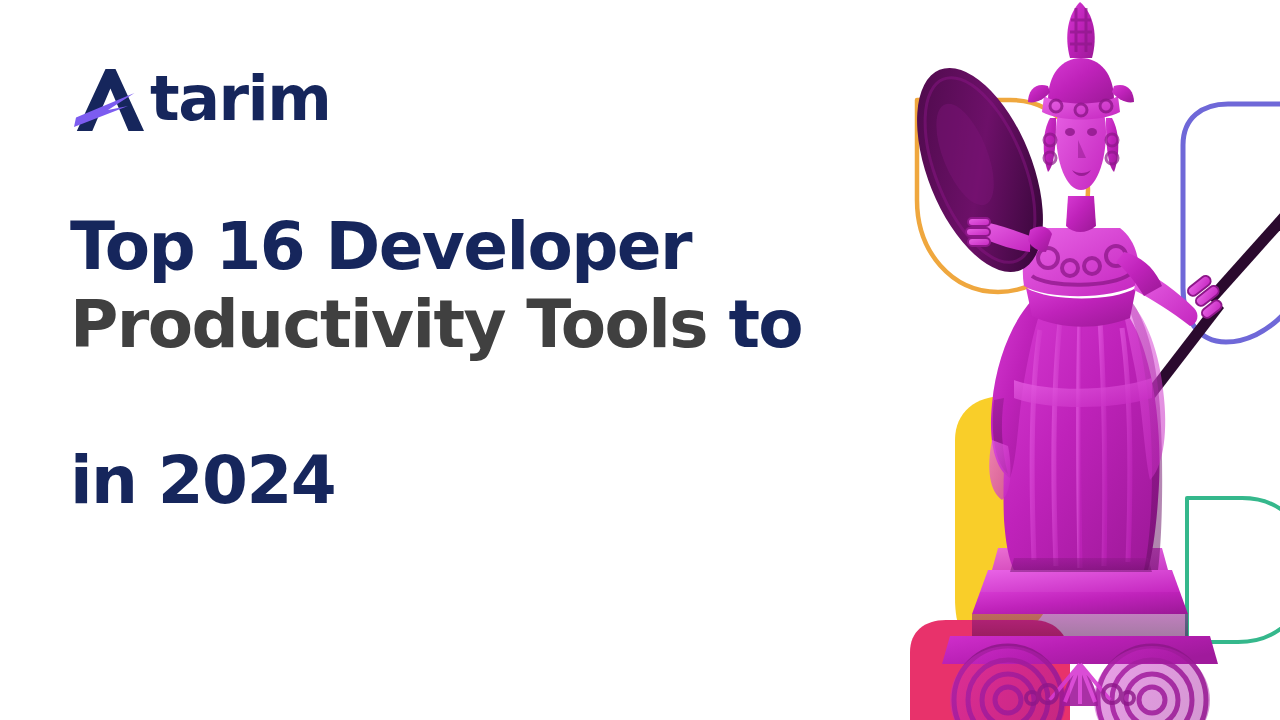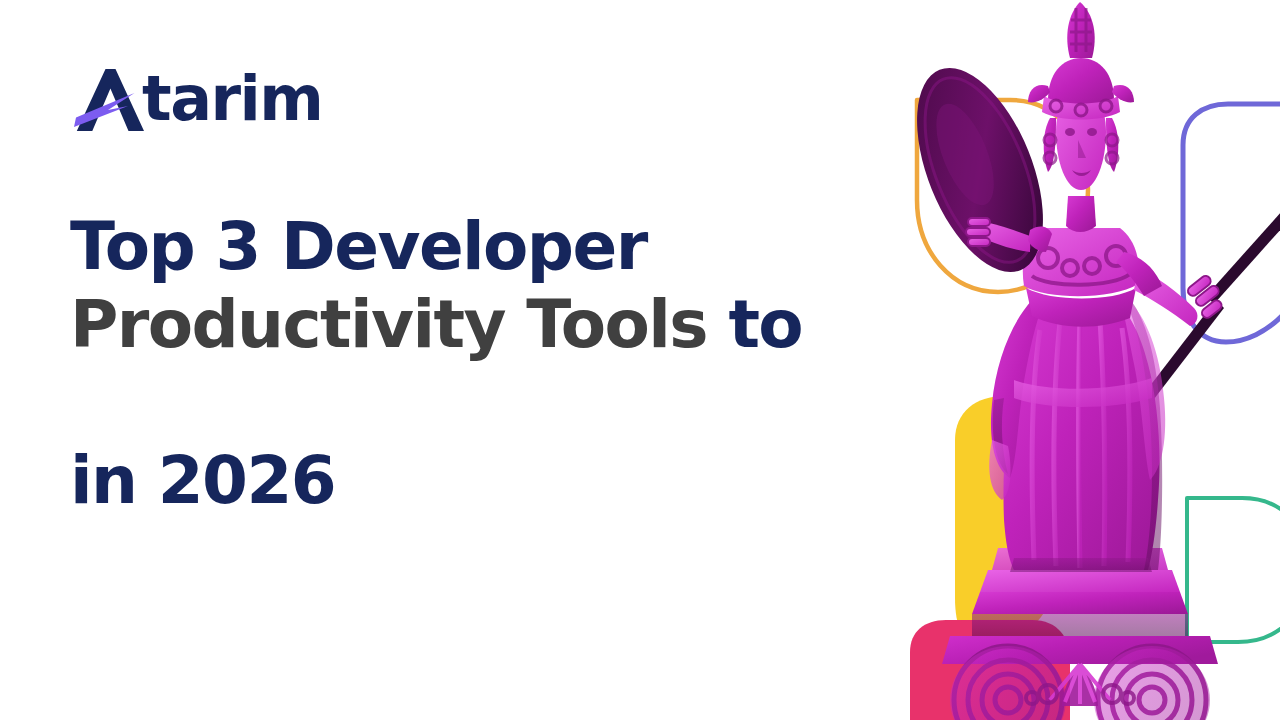--- a/index.html
+++ b/index.html
@@ -18,21 +18,21 @@
     background:#ffffff;
     overflow:hidden;
   }
 
   
   #logo {
     position:absolute;
     left:72px; top:68px;
     height:64px;
     display:flex; align-items:center;
-    gap:0px;
+    gap:8px;
   }
   #logo-mark {
     position:relative;
     width:76px; height:62px;
     flex:0 0 auto;
   }
   #logo-mark svg { display:block; width:76px; height:62px; }
 
   #logo-word {
     font-size:62px;
@@ -81,24 +81,24 @@
         <path d="M33.5 0 H43.5 L72 62 H56.5 L38.4 19.5 L20.3 62 H4.8 Z" fill="#16265c"></path>
 
         <path d="M4.0 48.5 L62.5 24.0 L36.0 41.0 L56.0 37.0 L2.0 58.0 Z" fill="#7c5cf0"></path>
       </svg>
     </span>
 
     <span id="logo-word">tarim</span>
   </div>
 
   <h1 id="headline">
-    <span>Top 3 Developer</span><br>
+    <span>Top 16 Developer</span><br>
     <span class="accent">Productivity Tools</span><span> to</span><br>
     <br>
-    <span>in 2026</span>
+    <span>in 2024</span>
   </h1>
 
   <div id="art">
     <svg viewBox="0 0 400 720" xmlns="http://www.w3.org/2000/svg" aria-hidden="true">
       <defs>
 
         <linearGradient id="stoneG" x1="0" y1="0" x2="1" y2="1">
           <stop offset="0" stop-color="#d63ad2"></stop>
           <stop offset="0.45" stop-color="#bf22ba"></stop>
           <stop offset="1" stop-color="#9b1896"></stop>

